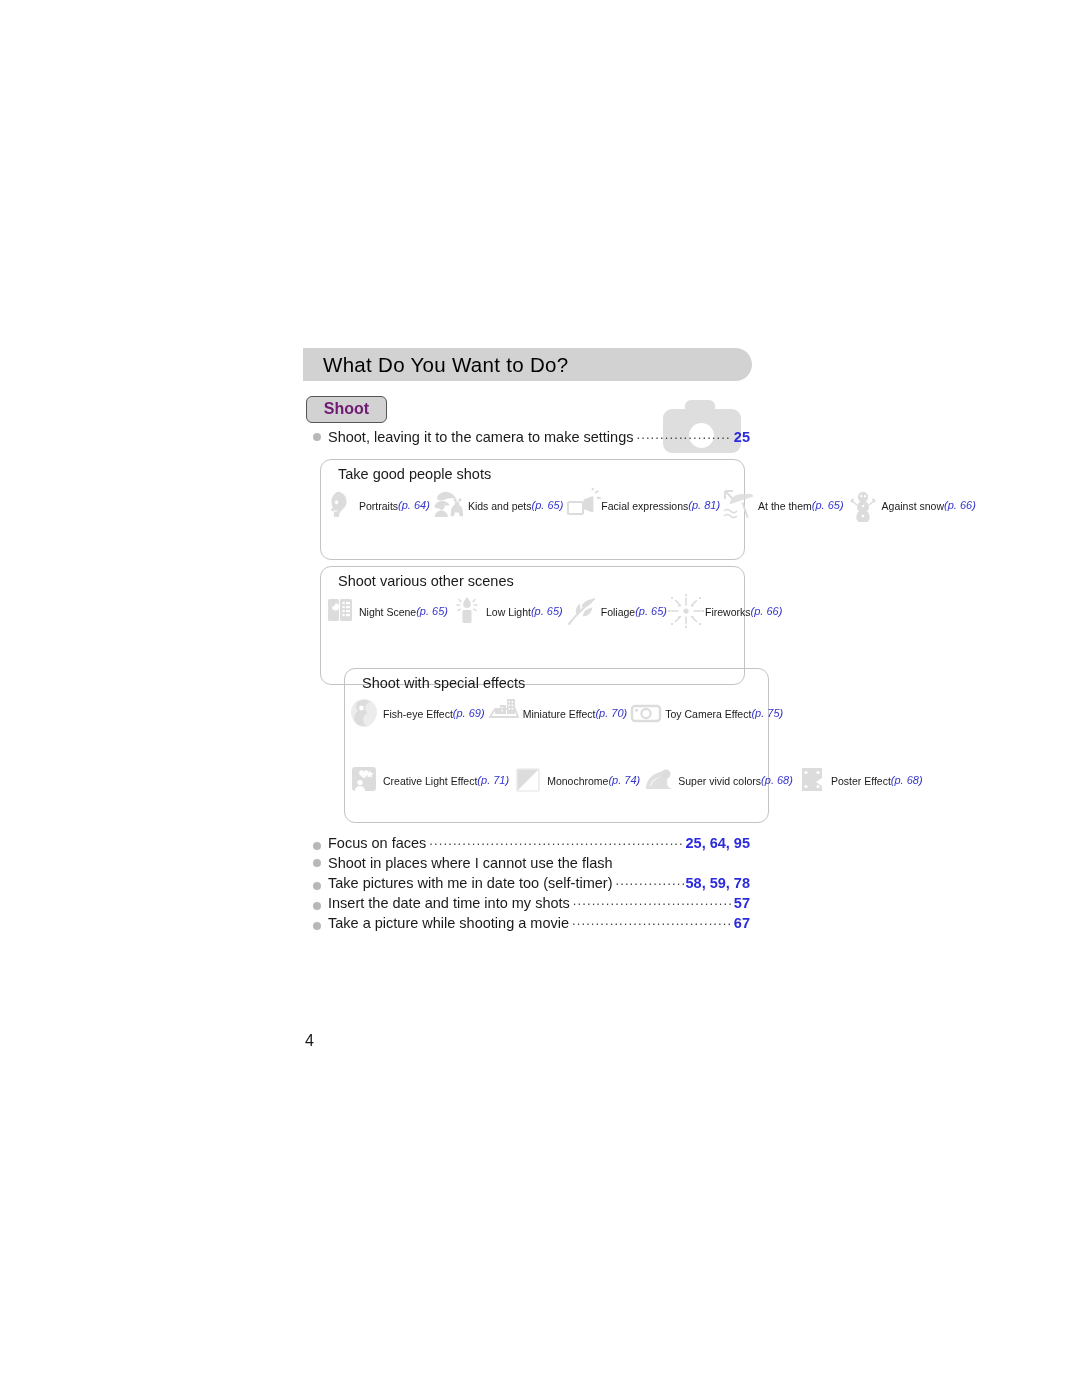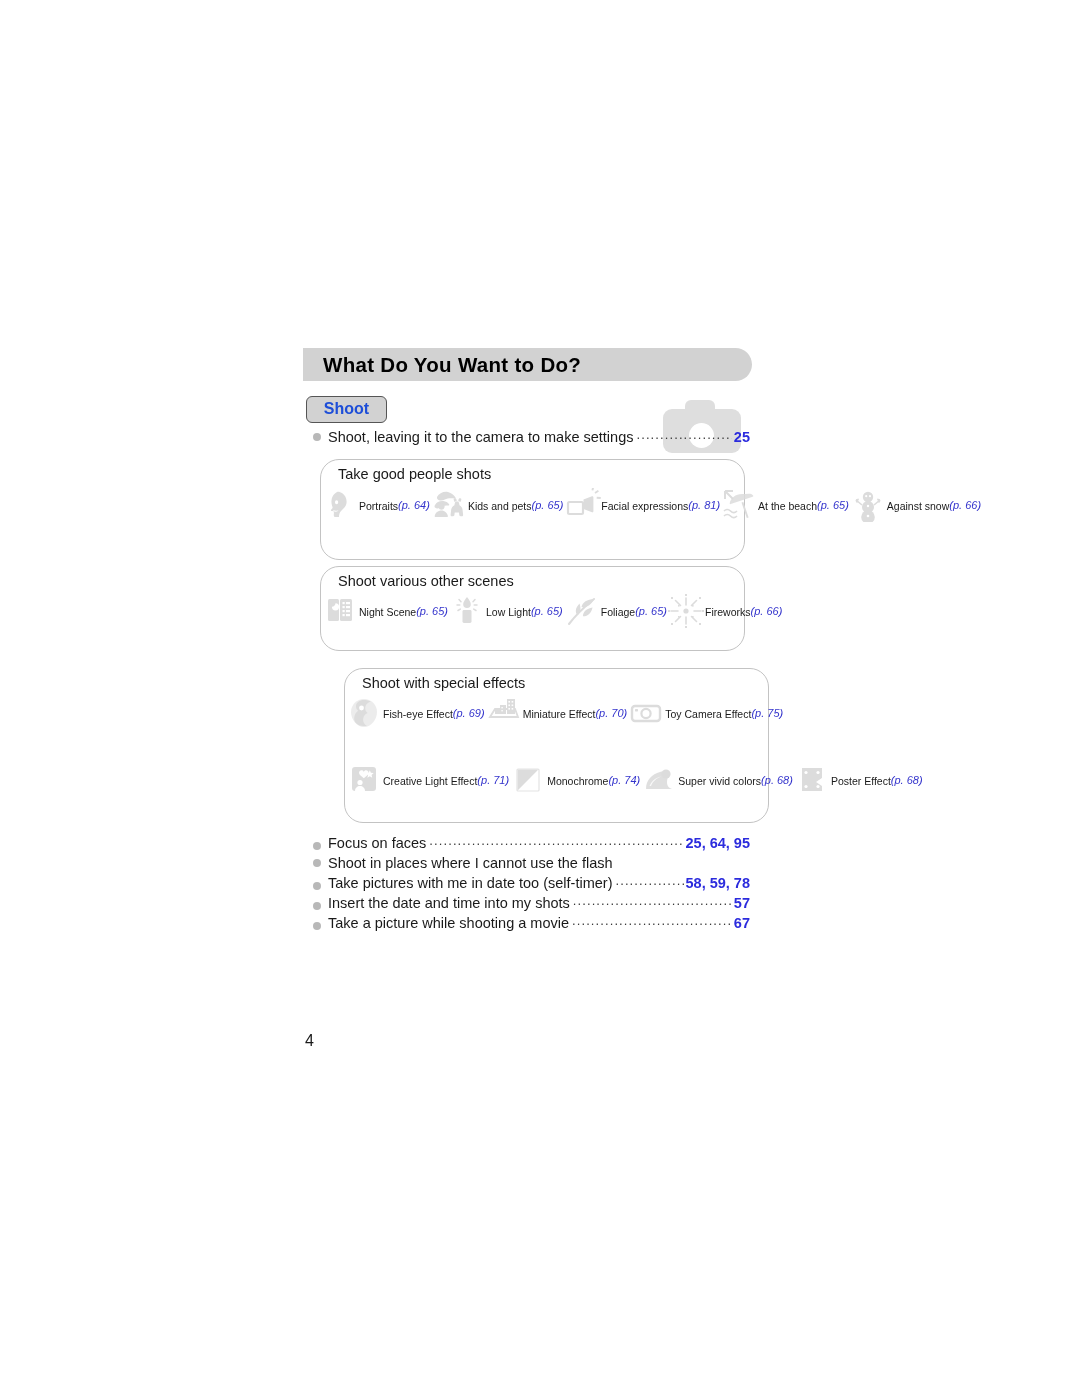--- a/index.html
+++ b/index.html
@@ -33,21 +33,21 @@
     background: #d2d2d2;
     border-top-right-radius: 17px;
     border-bottom-right-radius: 17px;
     box-sizing: border-box;
   }
   .title-bar-text {
     position: absolute;
     left: 20px;
     top: 5px;
     font-size: 20.5px;
-    font-weight: bold;
+    font-weight: normal;
     letter-spacing: 0.3px;
     color: #000;
     white-space: nowrap;
   }
 
   
   .shoot-badge {
     position: absolute;
     left: 306px;
     top: 396px;
@@ -58,21 +58,21 @@
     border-radius: 6px;
     box-sizing: border-box;
   }
   .shoot-badge-label {
     position: absolute;
     left: 0; right: 0;
     top: 3px;
     text-align: center;
     font-size: 16px;
     font-weight: bold;
-    color: #1d4ed8;
+    color: #701a75;
   }
 
   
   .camera-watermark {
     position: absolute;
     left: 663px;
     top: 400px;
     width: 78px;
     height: 53px;
   }
@@ -145,21 +145,21 @@
   .entry-top {
     left: 313px;
     top: 429px;
     width: 437px;
   }
 
   
   .group-box {
     position: absolute;
     border: 1.2px solid #c3c3c3;
-    border-radius: 19px;
+    border-radius: 11px;
     background: transparent;
     box-sizing: border-box;
   }
   .group-title {
     position: absolute;
     left: 17px;
     top: 6px;
     font-size: 14.5px;
     color: #1a1a1a;
     white-space: nowrap;
@@ -196,21 +196,21 @@
     font-size: 11px;
     color: #3333cc;
     white-space: nowrap;
     line-height: 1.2;
     font-style: italic;
   }
 
   
   #box-people  { left: 320px; top: 459px; width: 425px; height: 101px; }
   #box-people  .icon-row { top: 28px; }
-  #box-scenes  { left: 320px; top: 566px; width: 425px; height: 85px; }
+  #box-scenes  { left: 320px; top: 566px; width: 425px; height: 119px; }
   #box-scenes  .icon-row { top: 27px; }
   #box-effects { left: 328px; top: 668px; width: 425px; height: 155px; margin-left: 16px; }
   #box-effects .icon-row.row1 { top: 27px; }
   #box-effects .icon-row.row2 { top: 94px; }
 
   
   .bottom-list {
     position: absolute;
     left: 313px;
     top: 835px;
@@ -320,21 +320,21 @@
       <div class="icon-cell">
         <div class="icon-art">
           <svg viewBox="0 0 38 34">
             <path fill="none" stroke="#dcdcdc" stroke-width="2" d="M5 3h8M5 3v8M5 3l8 8"></path>
             <path fill="#dcdcdc" d="M22 6c-6.5 0-11.5 4.3-12.3 9.3-0.1 0.7 0.4 1 1 0.8l22-7.3c0.6-0.2 0.8-0.8 0.4-1.3C31.3 4.7 27 6 22 6z" opacity="0.85"></path>
             <path fill="#dcdcdc" d="M21.5 14.5l1.8-0.6 5.3 15.6-1.8 0.6z"></path>
             <path fill="none" stroke="#dcdcdc" stroke-width="1.7" d="M4 23c2-2 4.5-2 6.5 0s4.5 2 6.5 0"></path>
             <path fill="none" stroke="#dcdcdc" stroke-width="1.7" d="M4 28c2-2 4.5-2 6.5 0s4.5 2 6.5 0"></path>
           </svg>
         </div>
-        <div class="icon-label">At the beach</div>
+        <div class="icon-label">At the them</div>
         <div class="icon-page">(p. 65)</div>
       </div>
 
       <div class="icon-cell">
         <div class="icon-art">
           <svg viewBox="0 0 38 34">
             <circle fill="#dcdcdc" cx="19" cy="9" r="5.2"></circle>
             <circle fill="#dcdcdc" cx="19" cy="19" r="6"></circle>
             <circle fill="#dcdcdc" cx="19" cy="29" r="6.8"></circle>
             <circle fill="#ffffff" cx="17.2" cy="8.2" r="1.1"></circle>

